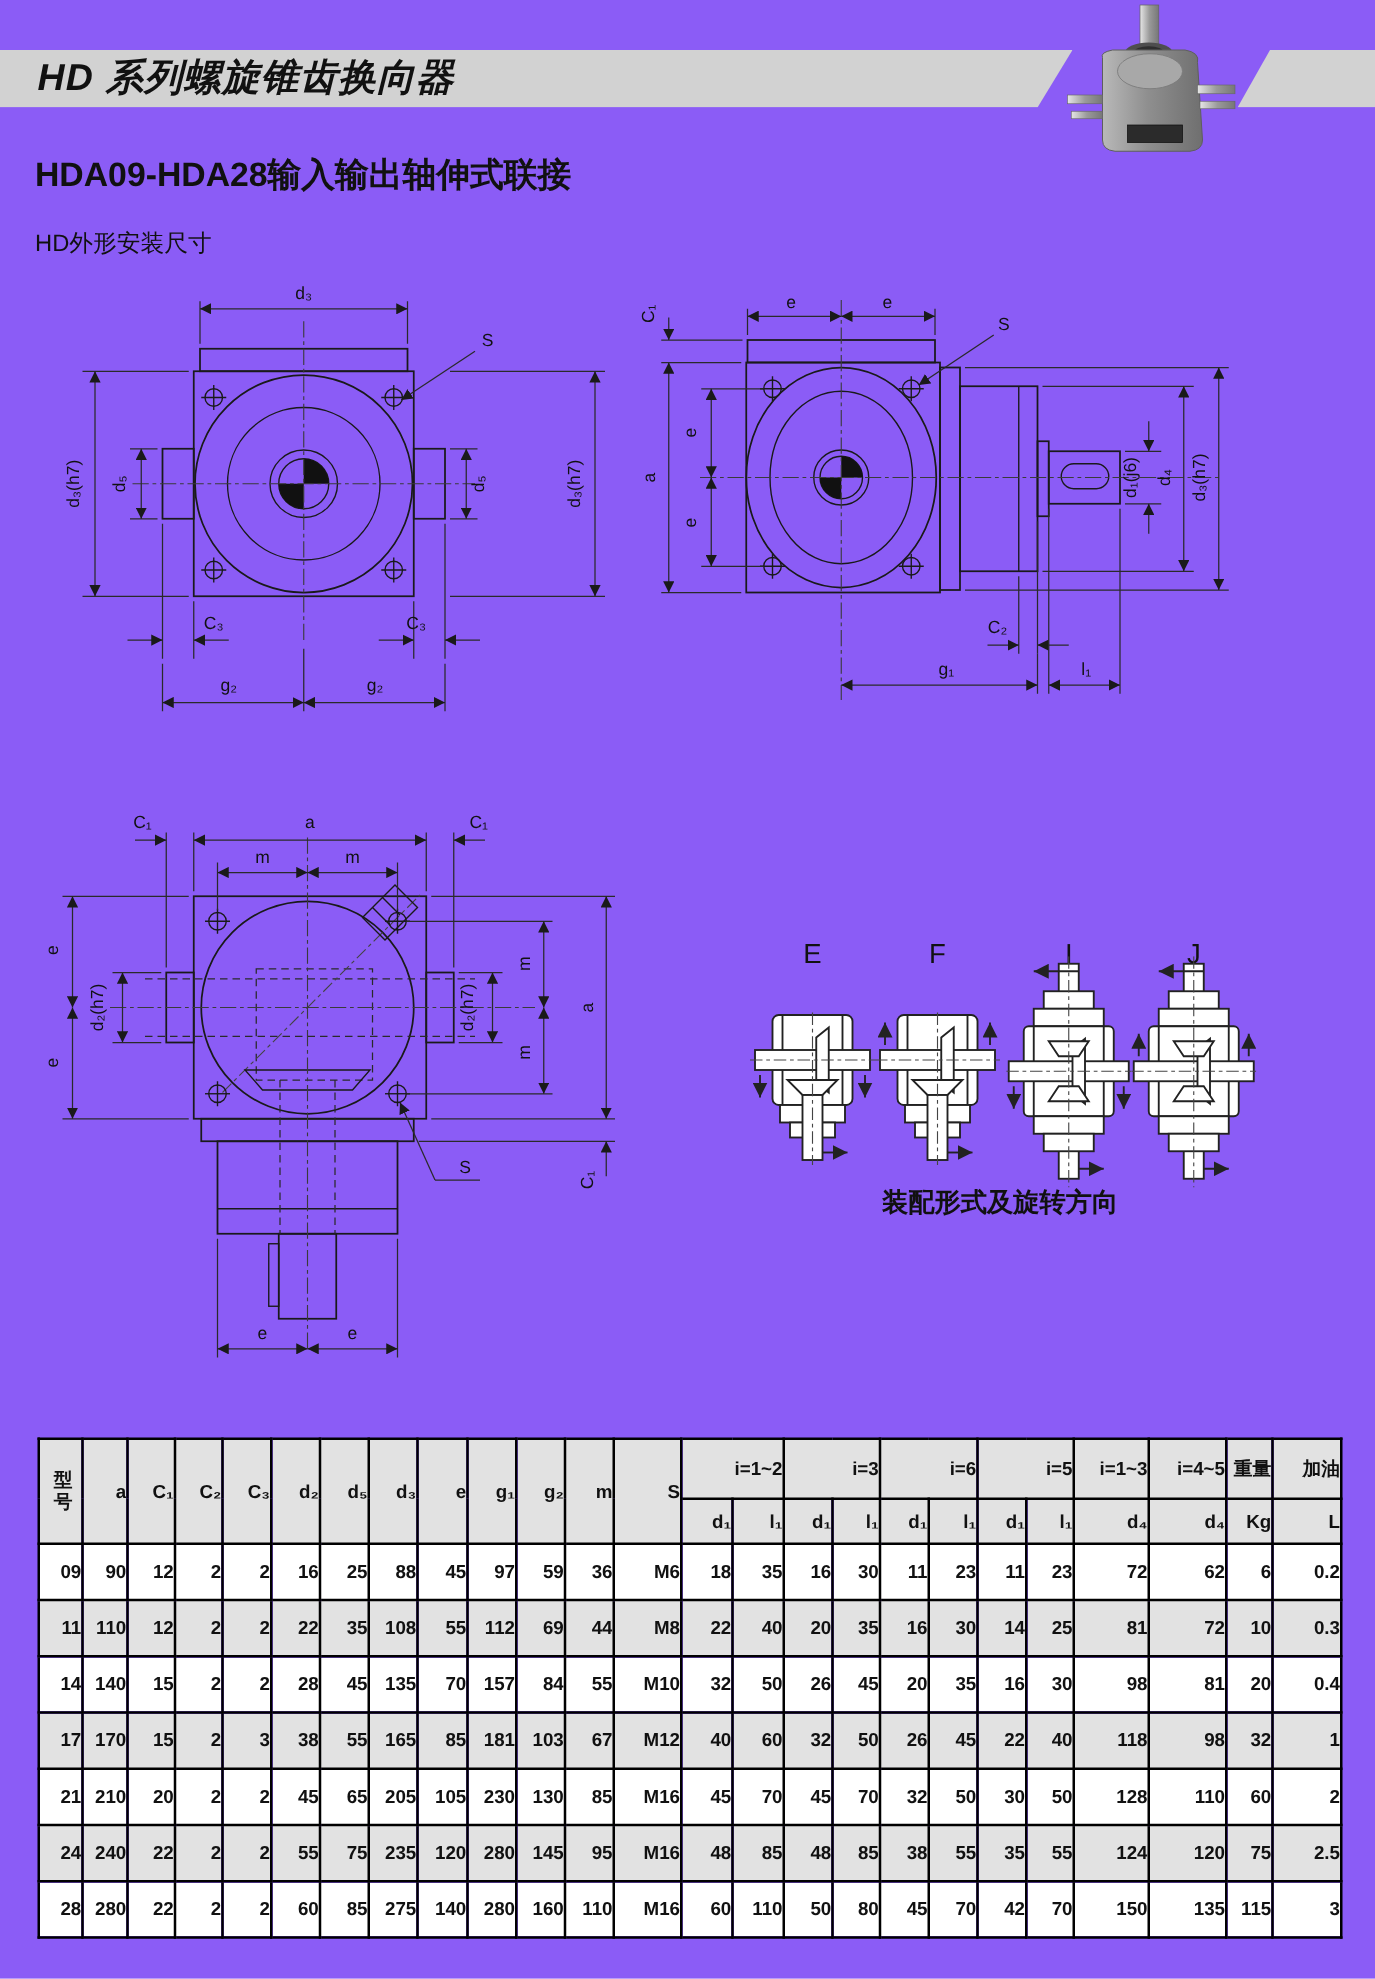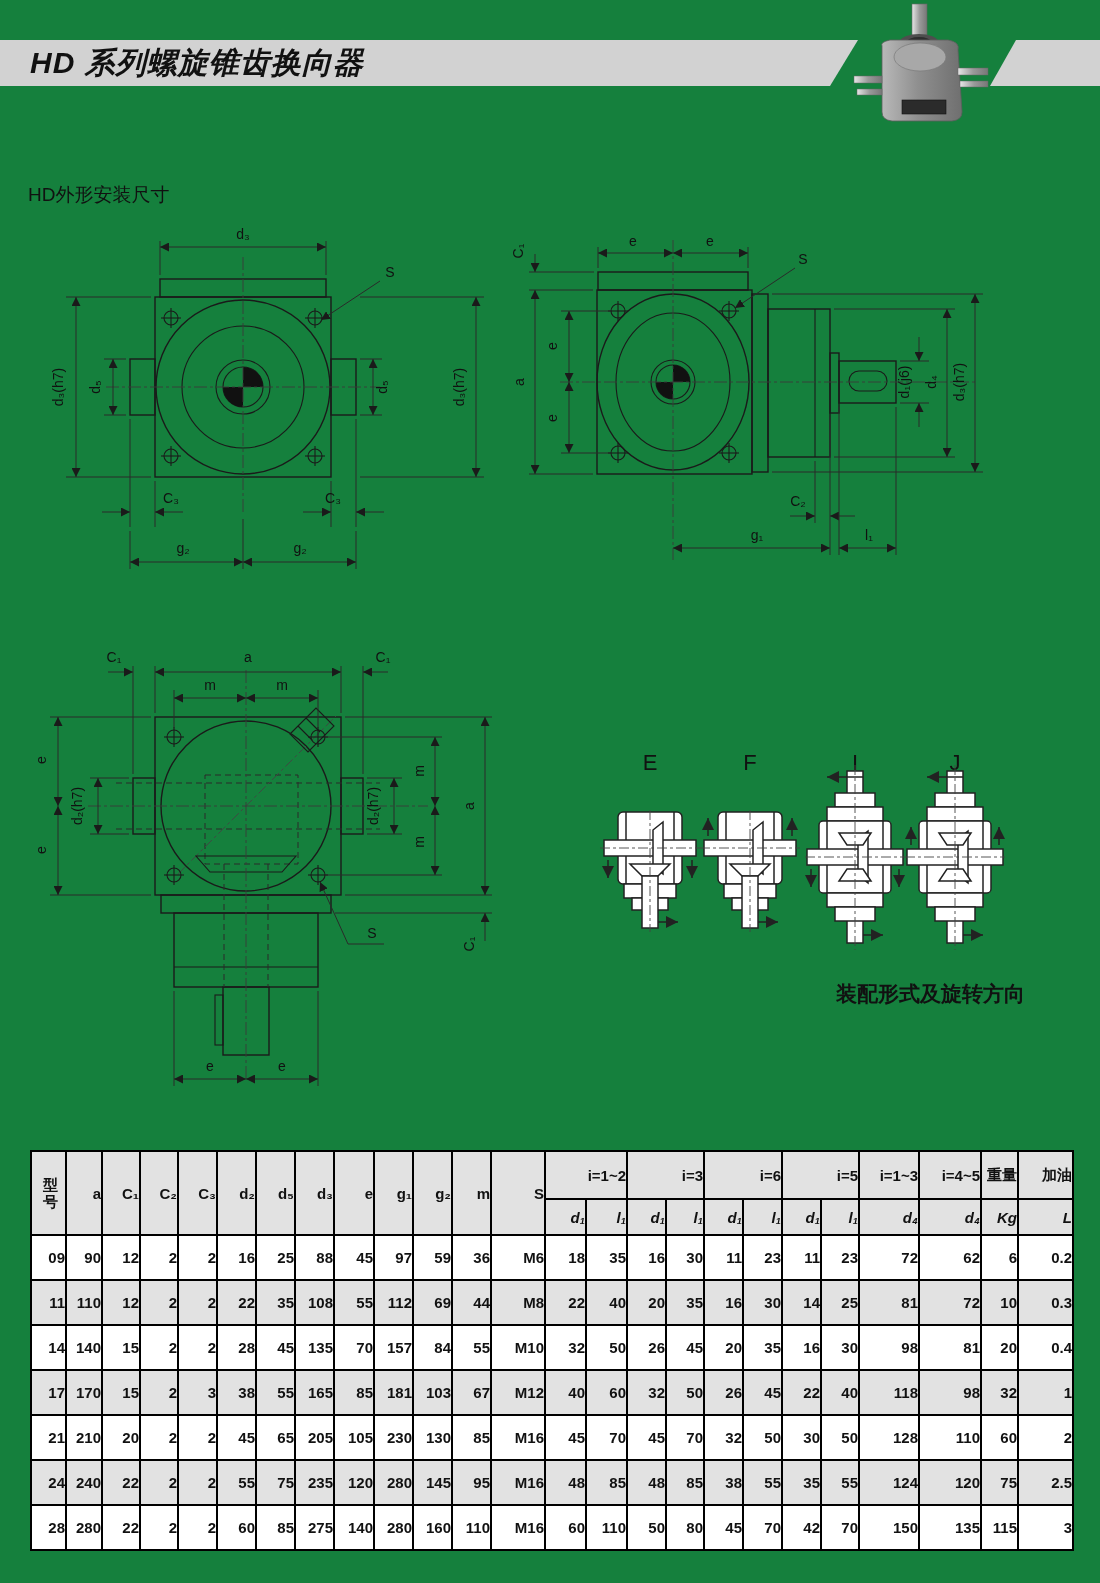--- a/index.html
+++ b/index.html
@@ -1,16 +1,16 @@
 <!DOCTYPE html>
 <html><head>
 <meta charset="utf-8">
 <style>
   html,body{margin:0;padding:0;background:#fff;}
-  .page{position:relative;width:1100px;height:1583px;background:#15803d;overflow:hidden;
+  .page{position:relative;width:1100px;height:1583px;background:#8b5cf6;overflow:hidden;
         font-family:"Liberation Sans","DejaVu Sans",sans-serif;color:#111;}
   
   .band{position:absolute;top:40px;height:46px;left:0;width:1100px;background:#d2d2d2;
         clip-path:polygon(0 0,858px 0,830px 100%,0 100%);}
   .band-right{position:absolute;top:40px;height:46px;left:0;width:1100px;background:#d2d2d2;
         clip-path:polygon(1016px 0,1100px 0,1100px 100%,990px 100%);}
   .title{position:absolute;left:30px;top:40px;height:46px;line-height:46px;
          font-size:30px;font-weight:bold;font-style:italic;letter-spacing:1px;}
   .subtitle{position:absolute;left:28px;top:122px;font-size:27px;font-weight:bold;margin:0;}
   .section-heading{position:absolute;left:28px;top:182px;font-size:19px;font-weight:normal;margin:0;}
@@ -19,29 +19,29 @@
   .pl2{stroke:#1a1a1a;stroke-width:1.1;fill:none;}
   .dl{stroke:#2a2a2a;stroke-width:1;fill:none;}
   .cl{stroke:#3a3a3a;stroke-width:0.9;fill:none;stroke-dasharray:13 3 3 3;}
   .hd{stroke:#2a2a2a;stroke-width:1;fill:none;stroke-dasharray:6 4;}
   text.dt{font-family:"Liberation Sans","DejaVu Sans",sans-serif;font-size:14px;fill:#111;}
   .qf{fill:#111;stroke:none;}
   .ip{stroke:#222;stroke-width:1.5;fill:#fff;}
   .icl{stroke:#444;stroke-width:0.9;fill:none;stroke-dasharray:10 3 3 3;}
   .assembly-letter{position:absolute;width:100px;text-align:center;font-size:22px;
                    font-weight:normal;top:750px;}
-  .assembly-caption{position:absolute;left:575px;top:948px;width:450px;text-align:right;
-                    font-size:21px;font-weight:bold;margin-top:32px;}
+  .assembly-caption{position:absolute;left:575px;top:948px;width:450px;text-align:center;
+                    font-size:21px;font-weight:bold;}
   
   table.spec{position:absolute;left:30px;top:1150px;width:1042px;border-collapse:collapse;
              table-layout:fixed;font-size:15px;font-weight:bold;text-align:right;}
   table.spec th,table.spec td{border:2px solid #000;padding:0;overflow:hidden;}
   table.spec thead th{background:#e2e2e2;font-weight:bold;}
   table.spec thead tr:first-child th{height:46px;}
-  table.spec thead tr:last-child th{height:34px;font-style:italic;}
+  table.spec thead tr:last-child th{height:34px;}
   table.spec tbody td{height:43px;background:#fff;}
   table.spec tbody tr:nth-child(even) td{background:#e2e2e2;}
   th.model-th{word-break:break-all;padding:0 7px !important;line-height:1.15;}
 </style>
 </head>
 <body>
 
 <div class="page">
 
   <div class="band"></div>
@@ -68,20 +68,21 @@
       <path d="M32,44 Q30,40 40,38 L98,38 Q110,40 108,48 L112,110 Q112,118 102,119 L42,119 Q32,118 32,110 Z" fill="url(#gm)" stroke="#5e5e5e" stroke-width="0.8"></path>
       <ellipse cx="70" cy="55" rx="26" ry="14" fill="#a8a8a8" stroke="#7a7a7a" stroke-width="0.7"></ellipse>
       <rect x="4" y="74" width="28" height="7" fill="url(#gs)" stroke="#666" stroke-width="0.5"></rect>
       <rect x="7" y="87" width="25" height="6" fill="url(#gs)" stroke="#666" stroke-width="0.5"></rect>
       <rect x="108" y="66" width="30" height="7" fill="url(#gs)" stroke="#666" stroke-width="0.5"></rect>
       <rect x="110" y="79" width="28" height="6" fill="url(#gs)" stroke="#666" stroke-width="0.5"></rect>
       <rect x="52" y="98" width="44" height="14" fill="#2b2b2b" stroke="#111" stroke-width="0.6"></rect>
     </g>
   </svg>
 
+  <h2 class="subtitle">HDA09-HDA28输入输出轴伸式联接</h2>
   <h3 class="section-heading">HD外形安装尺寸</h3>
 
   <svg style="position:absolute;left:28px;top:215px" width="470" height="368" viewBox="0 0 470 368">
     <defs>
       <marker id="a1" viewBox="0 0 10 10" refX="10" refY="5" markerWidth="9" markerHeight="9" orient="auto-start-reverse">
         <path d="M0,0L10,5L0,10z" fill="#1a1a1a"></path>
       </marker>
     </defs>
     <g>
       <rect class="pl" x="132" y="64" width="166" height="18"></rect>

